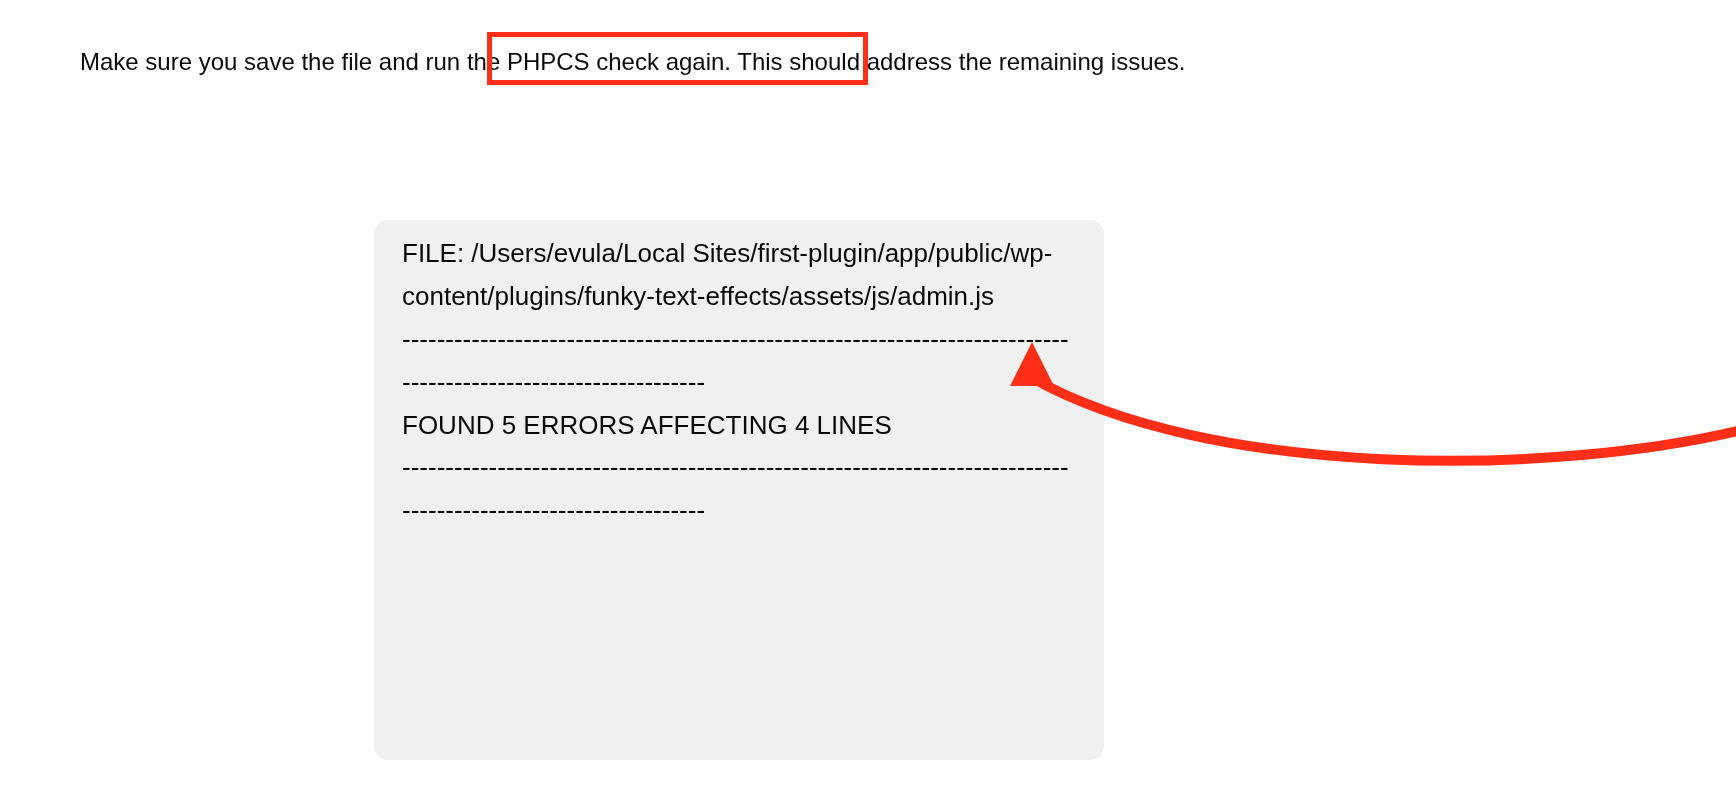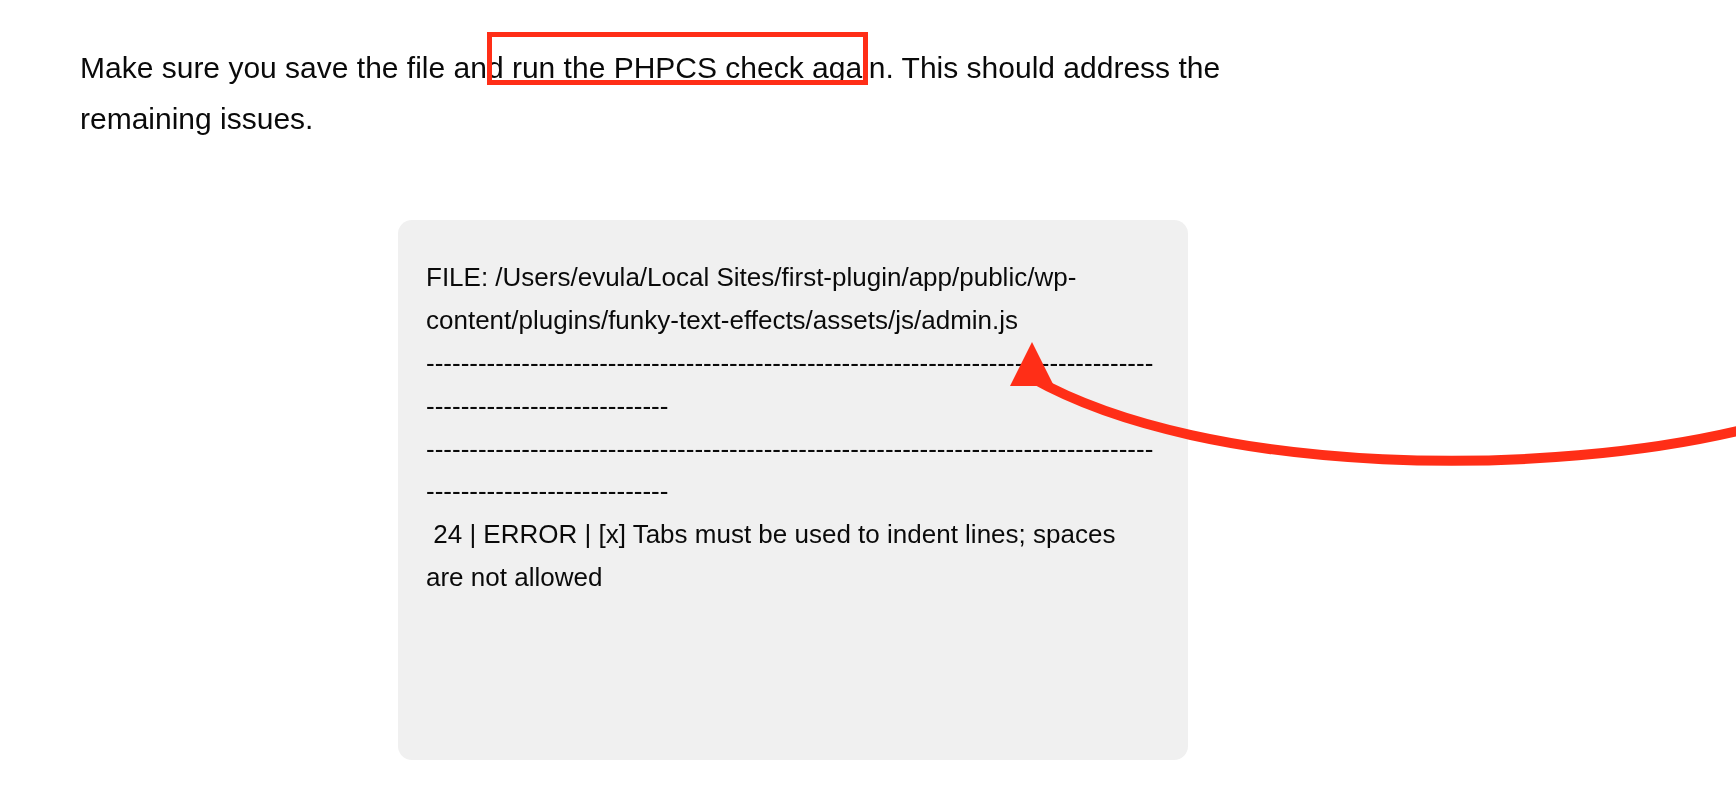--- a/index.html
+++ b/index.html
@@ -13,44 +13,44 @@
       color: #0a0a0a;
       width: 1736px;
       height: 802px;
       overflow: hidden;
       position: relative;
     }
     .instruction-text {
       position: absolute;
       left: 80px;
       top: 42px;
-      font-size: 30px;
+      font-size: 24px;
       line-height: 1.7;
       font-weight: 400;
       width: 1280px;
     }
     .highlight-box {
       position: absolute;
       left: 487px;
       top: 32px;
       width: 381px;
       height: 53px;
       border: 5px solid #ff2e17;
       background: transparent;
       pointer-events: none;
     }
     .code-block {
       position: absolute;
-      left: 398px;
+      left: 374px;
       top: 220px;
-      width: 790px;
+      width: 730px;
       height: 540px;
       background: #f0f0f0;
       border-radius: 14px;
-      padding: 36px 28px;
+      padding: 12px 28px;
       font-family: -apple-system, BlinkMacSystemFont, "Segoe UI", Helvetica, Arial, sans-serif;
       font-size: 26px;
       line-height: 1.65;
       color: #0a0a0a;
       overflow: hidden;
     }
     .code-block .line {
       white-space: pre-wrap;
       word-break: break-word;
     }
@@ -68,20 +68,20 @@
 
 <div class="instruction-text">
   <span>Make sure you save the file and </span><span>run the PHPCS check again.</span><span> This should address the remaining issues.</span>
 </div>
 
 <div class="highlight-box"></div>
 
 <div class="code-block">
   <div class="line">FILE: /Users/evula/Local Sites/first-plugin/app/public/wp-content/plugins/funky-text-effects/assets/js/admin.js</div>
   <div class="line">----------------------------------------------------------------------------------------------------------------</div>
+  <div class="line">FOUND 5 ERRORS AFFECTING 4 LINES</div>
   <div class="line">----------------------------------------------------------------------------------------------------------------</div>
-  <div class="line"> 24 | ERROR | [x] Tabs must be used to indent lines; spaces are not allowed</div>
 </div>
 
 <svg class="arrow-svg" viewBox="0 0 760 200" xmlns="http://www.w3.org/2000/svg">
   <path d="M 760 90 C 560 140, 220 140, 42 40" stroke="#ff2e17" stroke-width="10" fill="none" stroke-linecap="round"></path>
   <polygon points="42,4 20,48 64,48" fill="#ff2e17"></polygon>
 </svg>
 
 </body></html>

